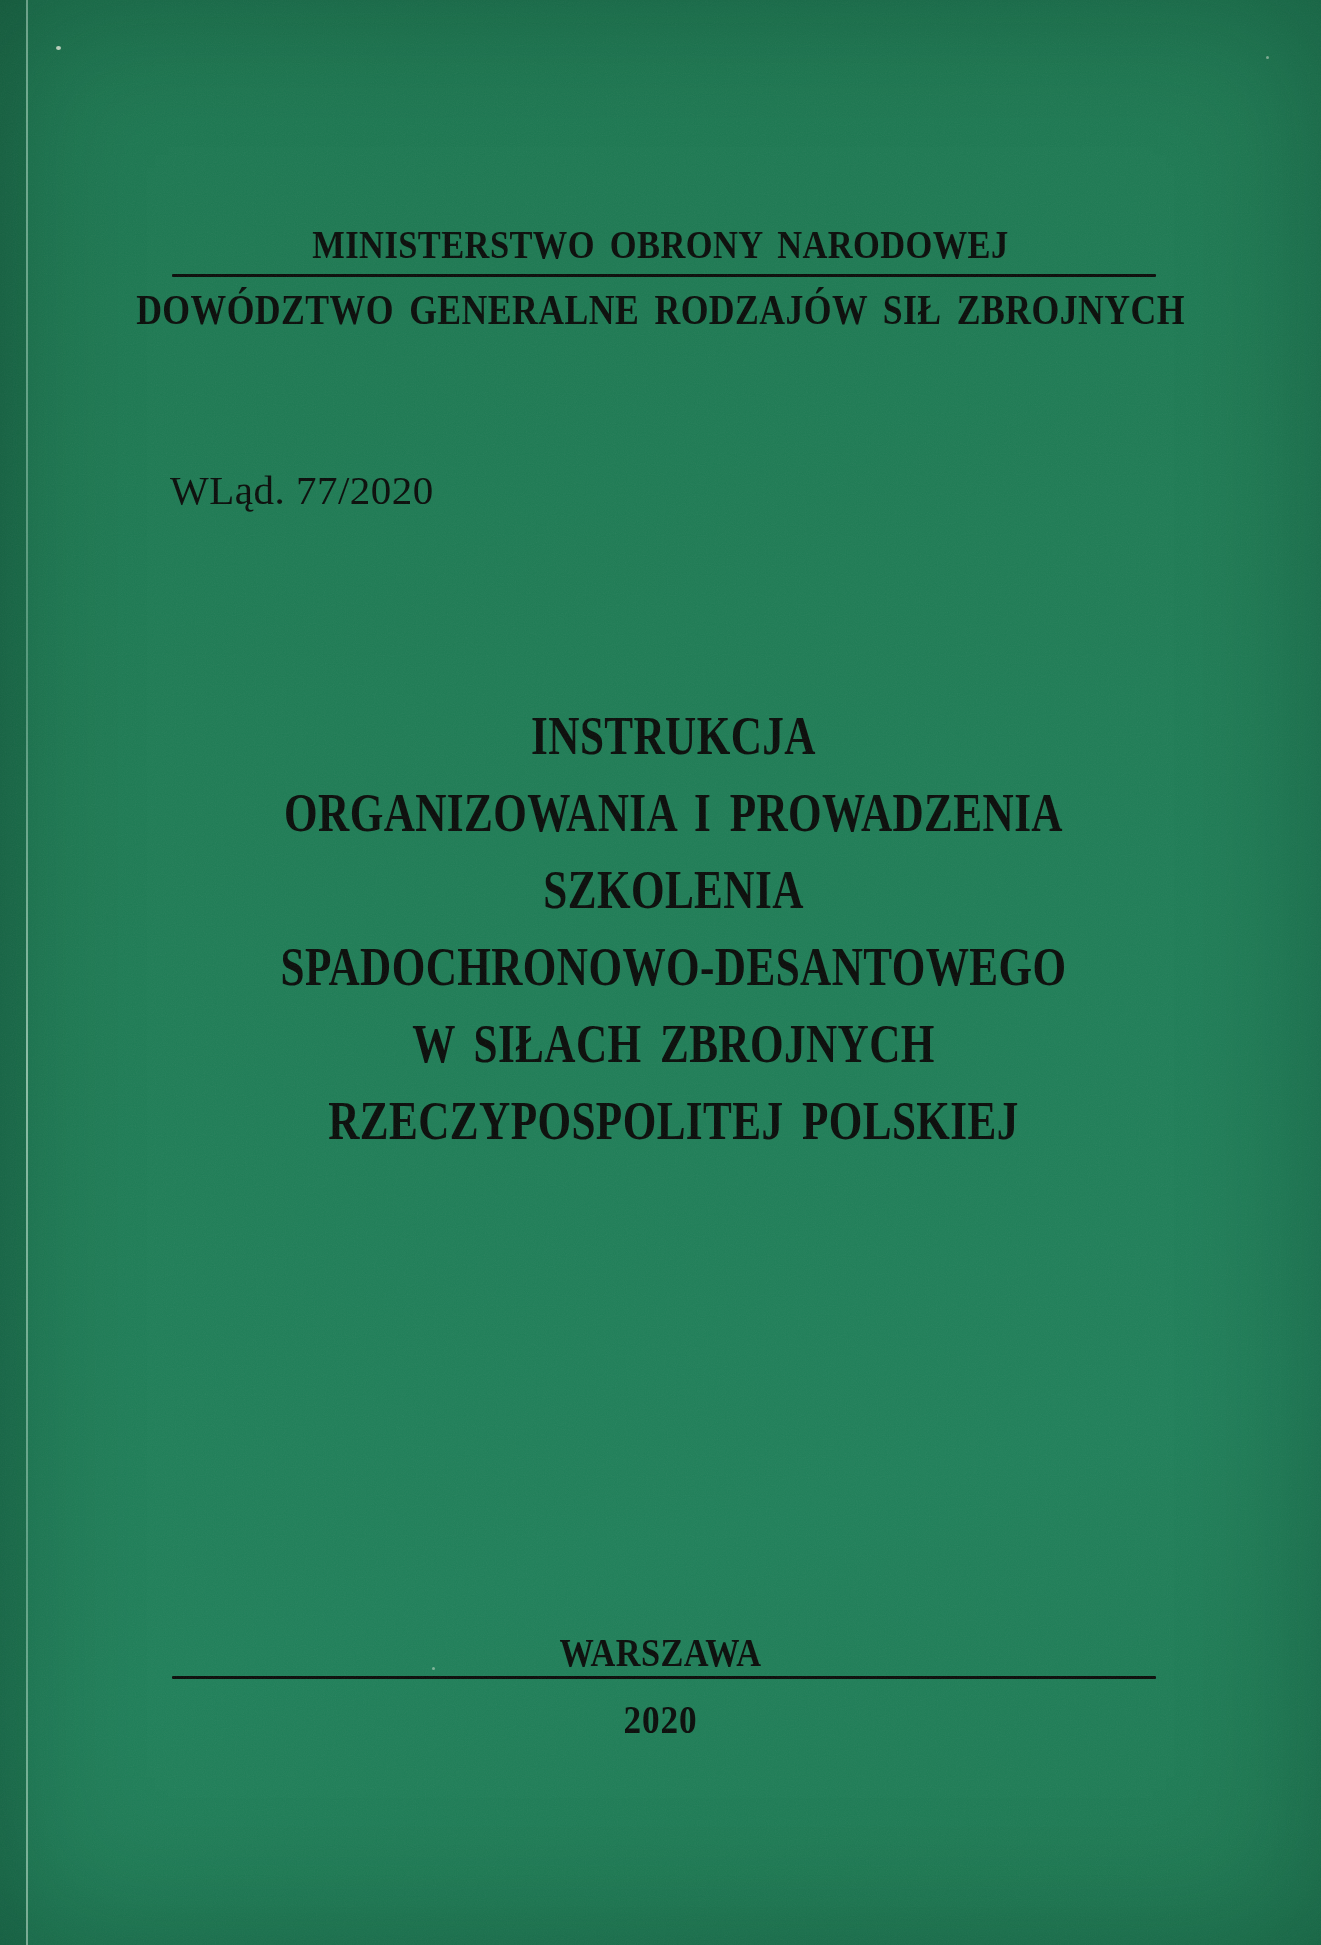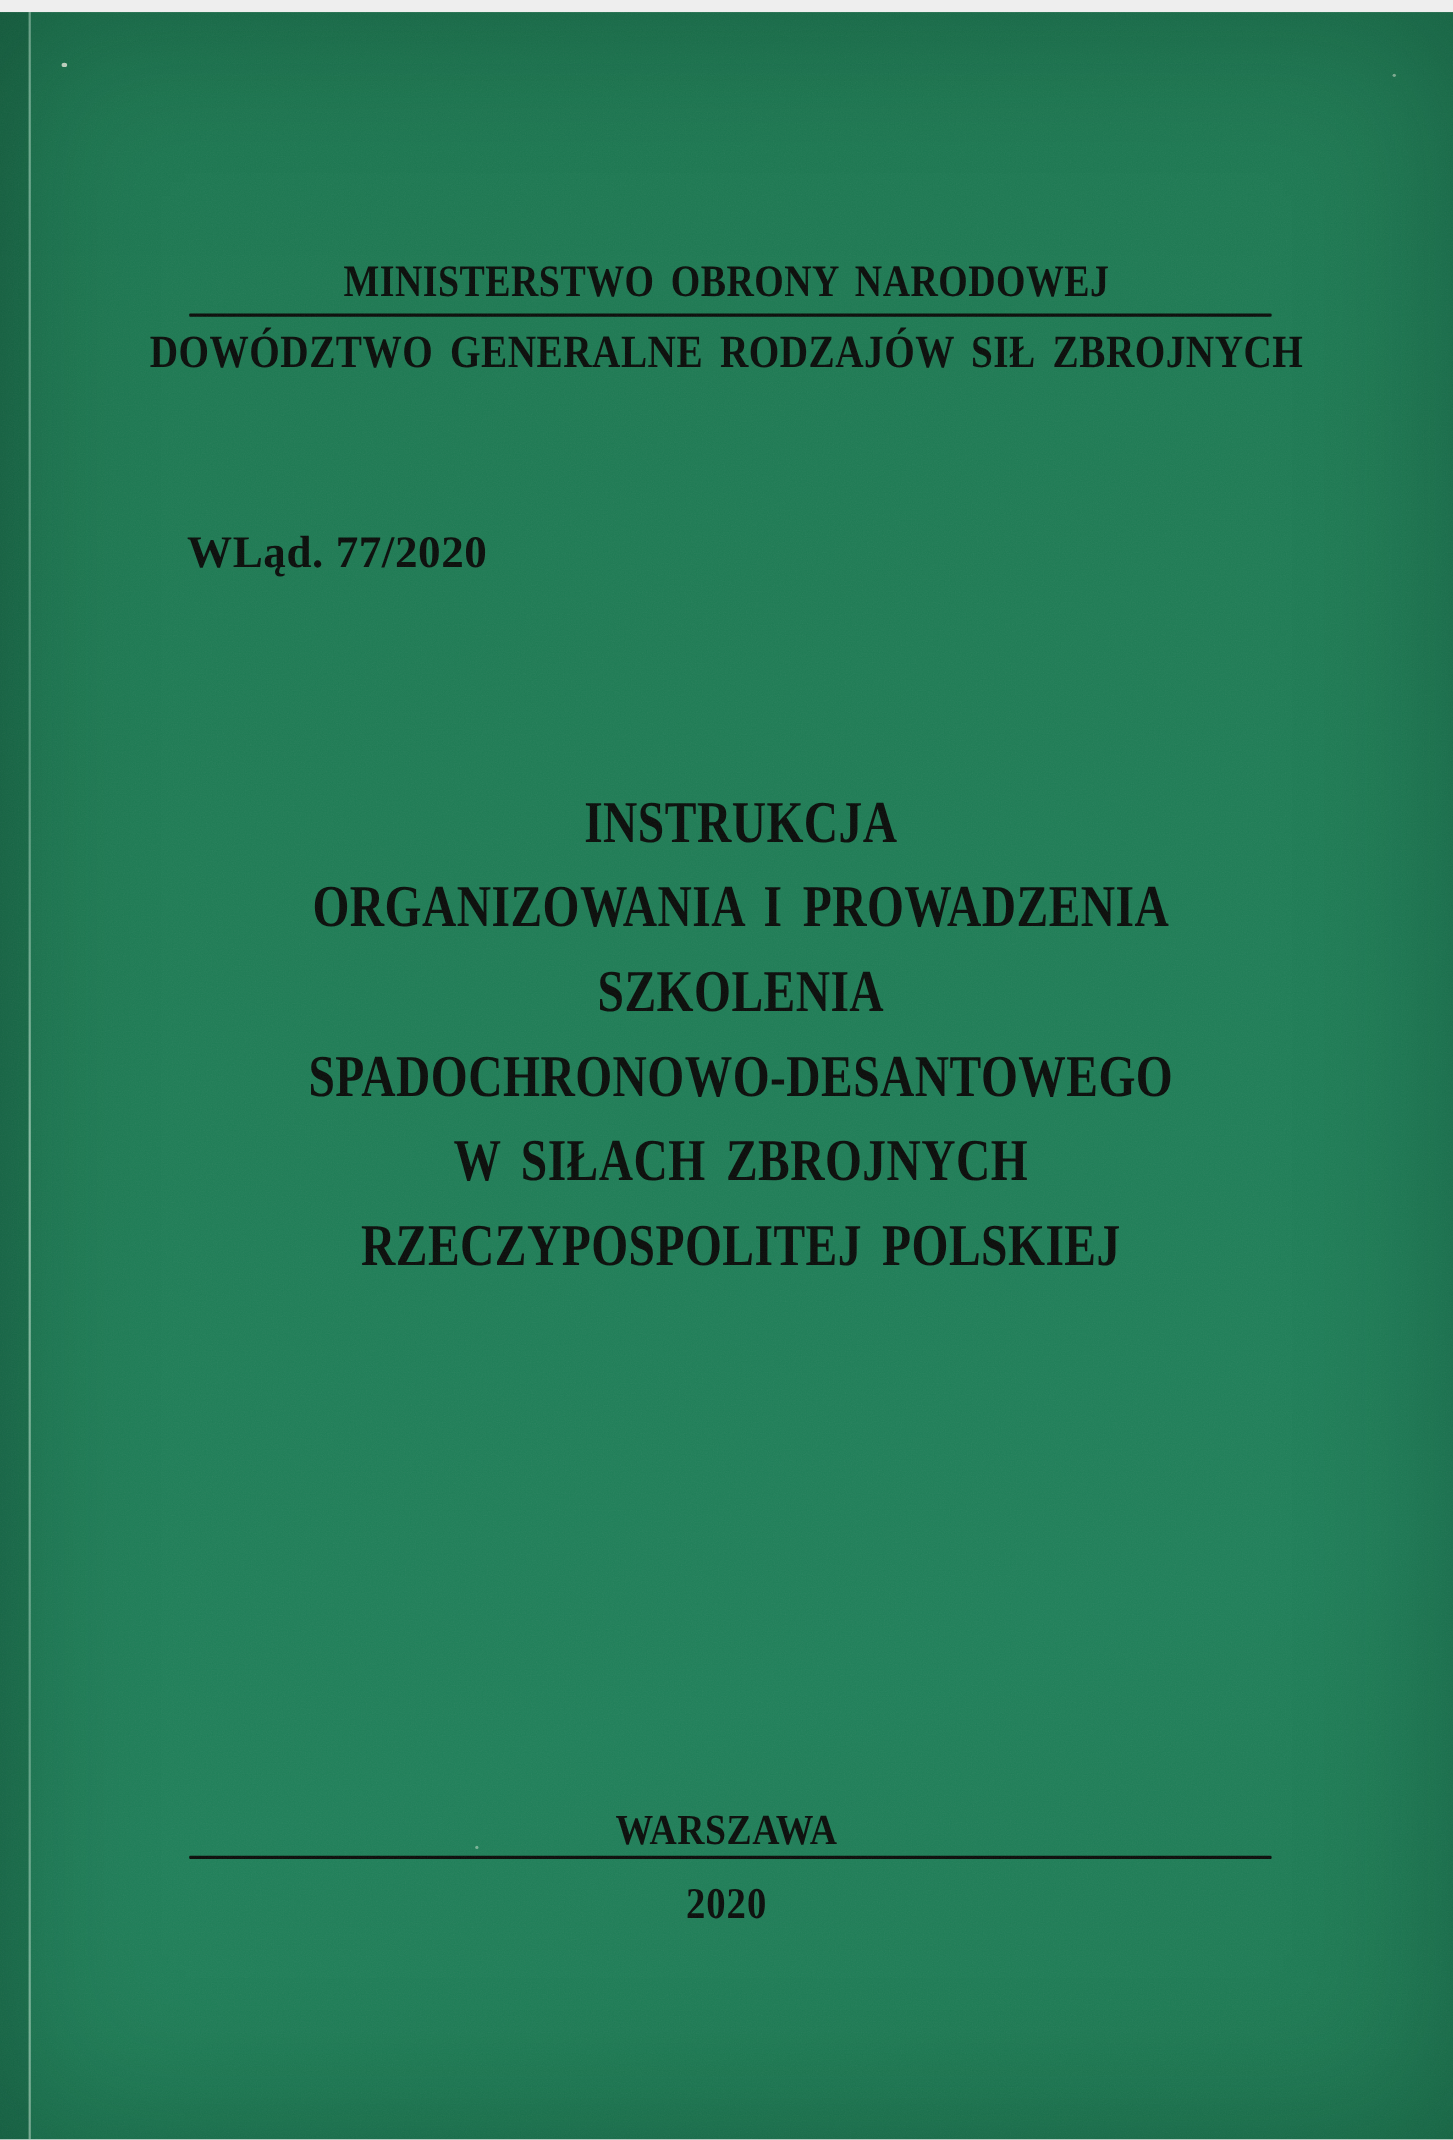--- a/index.html
+++ b/index.html
@@ -12,21 +12,20 @@
     position: relative;
     font-family: "Liberation Serif", "DejaVu Serif", serif;
     background: #eee;
   }
   .cover {
     position: absolute;
     inset: 0;
     background: linear-gradient(165deg, #1d7751 0%, #1f7c55 35%, #20805a 75%, #1e7a53 100%);
     overflow: hidden;
     color: #0b0e0b;
-    margin-top: 11px;
   }
   
   .vignette {
     position: absolute;
     inset: 0;
     box-shadow: inset 0 0 140px rgba(0, 30, 18, 0.28);
     pointer-events: none;
   }
   
   .spine-band {
@@ -94,21 +93,21 @@
     border-radius: 1px;
   }
   .rule-top { top: 274px; }
   .rule-bottom { top: 1676px; }
 
   .doc-number {
     position: absolute;
     left: 170px;
     top: 466px;
     font-size: 41px;
-    font-weight: bold;
+    font-weight: normal;
     color: #0a0d0a;
     letter-spacing: 0.5px;
   }
 
   .title-block {
     position: absolute;
     left: 0;
     right: 0;
     top: 698px;
     padding-left: 26px;

